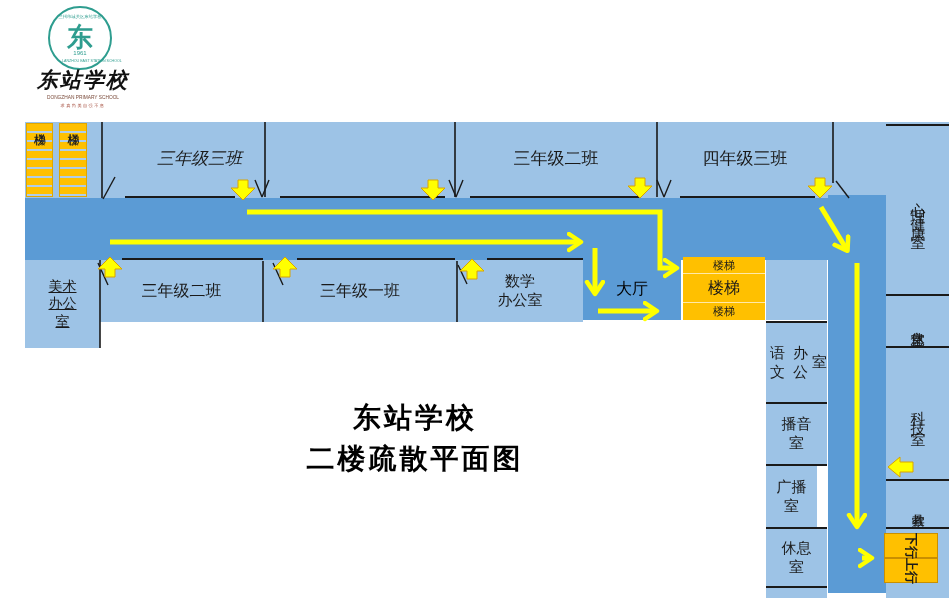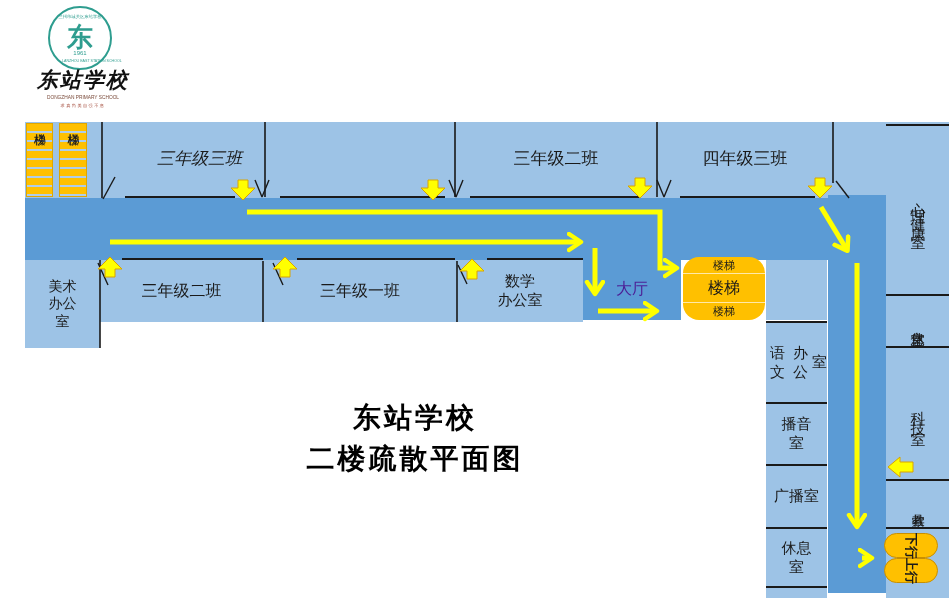--- a/index.html
+++ b/index.html
@@ -3,21 +3,21 @@
 <meta charset="utf-8">
 <style>
   html,body{margin:0;padding:0;background:#fff;}
   .stage{position:relative;width:949px;height:610px;background:#fff;overflow:hidden;
          font-family:"Liberation Sans","DejaVu Sans",sans-serif;color:#1a1a1a;}
   .abs{position:absolute;}
   .room{position:absolute;display:flex;align-items:center;justify-content:center;
         text-align:center;color:#1a1a1a;line-height:1.25;}
   .fill{background:#9DC3E6;}
   .corridor{background:#5B9BD5;}
-  .stairs{background:#FFC000;border-radius:16px;}
+  .stairs{background:#FFC000;}
   .vtext{writing-mode:vertical-rl;text-orientation:upright;}
   .f17{font-size:17px;} .f15{font-size:15px;} .f14{font-size:14px;} .f13{font-size:13px;}
   .f12{font-size:12px;} .f11{font-size:11px;} .f16{font-size:16px;}
   .sp8{letter-spacing:8px;} .sp10{letter-spacing:10px;}
   .stepcol{background-color:#FFC000;border:1px solid #dfa600;
     background-image:repeating-linear-gradient(to bottom,rgba(0,0,0,0) 0 7px,#aecdea 7px 9px);
     display:flex;align-items:flex-start;justify-content:center;}
   .stairrow{display:flex;align-items:center;justify-content:center;border-bottom:1px solid #ffe9a8;}
   .dircell{display:flex;align-items:center;justify-content:center;border:1px solid #c98f00;}
   .dircell span{transform:rotate(90deg);font-weight:bold;}
@@ -72,36 +72,36 @@
   <div class="room f17" style="left:118px;top:130px;width:163px;height:58px;font-style:italic;">
     <span>三年级三班</span>
   </div>
   <div class="room f17" style="left:455px;top:130px;width:202px;height:58px;">
     <span>三年级二班</span>
   </div>
   <div class="room f17" style="left:657px;top:130px;width:176px;height:58px;align-items:center;">
     <span>四年级三班</span>
   </div>
 
-  <div class="room fill f14" style="left:25px;top:260px;width:75px;height:88px;flex-direction:column;">
+  <div class="room fill f14" style="left:25px;top:260px;width:75px;height:88px;flex-direction:column;text-decoration:underline;">
     <span>美术</span>
     <span>办公</span>
     <span>室</span>
   </div>
   <div class="room fill f16" style="left:100px;top:260px;width:163px;height:62px;">
     <span>三年级二班</span>
   </div>
   <div class="room fill f16" style="left:263px;top:260px;width:194px;height:62px;">
     <span>三年级一班</span>
   </div>
   <div class="room fill f15" style="left:457px;top:260px;width:126px;height:62px;flex-direction:column;">
     <span>数学</span>
     <span>办公室</span>
   </div>
-  <div class="room corridor f16" style="left:583px;top:257px;width:98px;height:63px;color:#4c1d95;">
+  <div class="room corridor f16" style="left:583px;top:257px;width:98px;height:63px;color:#000000;">
     <span>大厅</span>
   </div>
 
   <div class="abs stairs" style="left:683px;top:257px;width:82px;height:63px;">
     <div class="stairrow f11" style="height:16px;">
       <span>楼梯</span>
     </div>
     <div class="stairrow f16" style="height:28px;">
       <span>楼梯</span>
     </div>
@@ -113,21 +113,21 @@
 
   <div class="room fill f15" style="left:766px;top:322px;width:61px;height:81px;flex-direction:row;">
     <span>语文</span>
     <span>办公</span>
     <span>室</span>
   </div>
   <div class="room fill f15" style="left:766px;top:403px;width:61px;height:62px;flex-direction:column;">
     <span>播音</span>
     <span>室</span>
   </div>
-  <div class="room fill f15" style="left:766px;top:465px;width:61px;height:63px;flex-direction:row;">
+  <div class="room fill f15" style="left:766px;top:465px;width:51px;height:63px;flex-direction:column;">
     <span>广播</span>
     <span>室</span>
   </div>
   <div class="room fill f15" style="left:766px;top:528px;width:61px;height:59px;flex-direction:column;">
     <span>休息</span>
     <span>室</span>
   </div>
   <div class="abs fill" style="left:766px;top:587px;width:61px;height:11px;"></div>
 
   <div class="room f15" style="left:886px;top:125px;width:63px;height:170px;">

